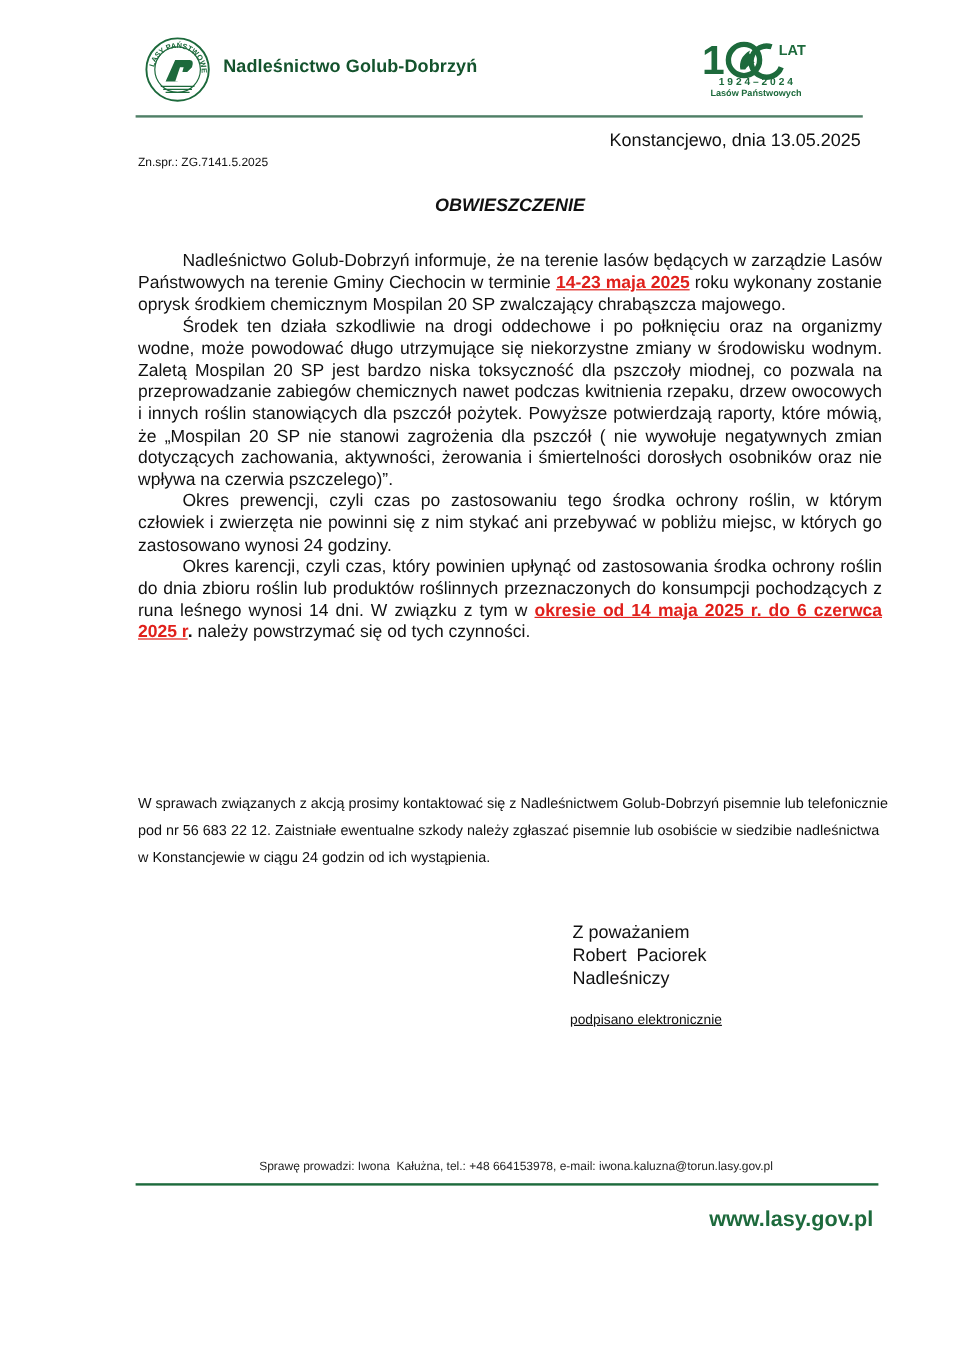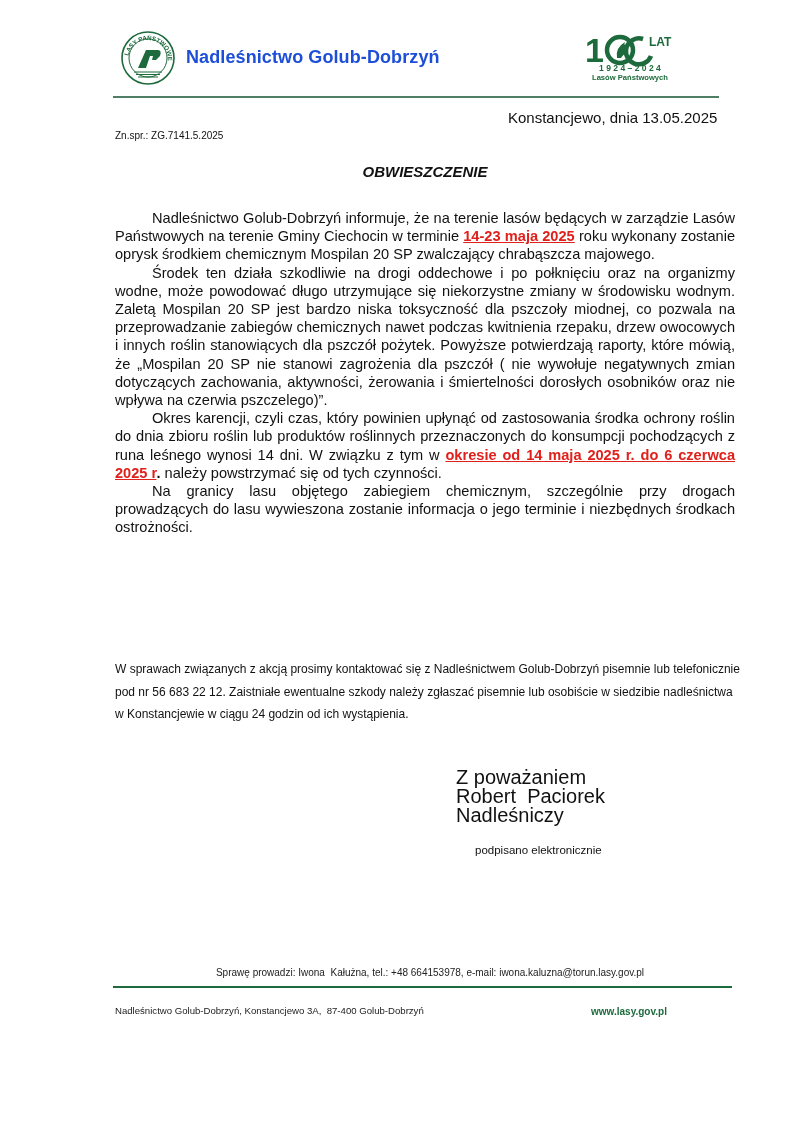--- a/index.html
+++ b/index.html
@@ -2,43 +2,43 @@
 <html><head>
 <meta charset="utf-8">
 <style>
   html, body { margin: 0; padding: 0; background: #ffffff; }
   body { width: 800px; height: 1131px; position: relative; overflow: hidden;
          font-family: "Liberation Sans", sans-serif; color: #111; }
   .abs { position: absolute; }
 
   
   .logo-lp { left: 120px; top: 30px; width: 56px; height: 56px; }
-  .org-name { left: 186px; top: 47px; font-size: 18px; font-weight: bold; color: #1d4ed8; letter-spacing: 0.1px; }
+  .org-name { left: 186px; top: 47px; font-size: 15px; font-weight: bold; color: #14532d; letter-spacing: 0.1px; }
   .logo-100 { left: 585px; top: 32px; width: 105px; height: 50px; }
   .header-rule { left: 113px; top: 96px; width: 606px; height: 2px; background: #4f7f66; }
 
   .place-date { left: 508px; top: 109px; font-size: 15px; }
   .case-ref { left: 115px; top: 130px; font-size: 10px; }
   .doc-title { left: 0; width: 850px; top: 163px; text-align: center; font-size: 15px; font-weight: bold; font-style: italic; }
 
   
   .body-text { left: 115px; width: 620px; top: 209px; font-size: 14.6px; line-height: 18.2px; text-align: justify; }
   .body-text p { margin: 0; text-indent: 37px; }
   .red { color: #e0201b; font-weight: bold; text-decoration: underline; }
 
   .contact-para { left: 115px; width: 625px; top: 658px; font-size: 12px; line-height: 22.5px; }
 
-  .signature { left: 456px; top: 768px; font-size: 20px; line-height: 19px; }
-  .sig-note { left: 475px; top: 844px; font-size: 11.5px; }
+  .signature { left: 477px; top: 768px; font-size: 15px; line-height: 19px; }
+  .sig-note { left: 475px; top: 844px; font-size: 11.5px; text-decoration: underline; }
 
   
   .handler { left: 0; width: 860px; top: 967px; text-align: center; font-size: 10px; color: #222; }
   .footer-rule { left: 113px; top: 986px; width: 619px; height: 2px; background: #1d6a3c; }
   .footer-addr { left: 115px; top: 1004px; font-size: 9.6px; line-height: 13px; color: #222; }
-  .footer-url { left: 591px; top: 1006px; font-size: 10px; font-weight: bold; color: #1d6a3c; }
+  .footer-url { left: 591px; top: 1006px; font-size: 18px; font-weight: bold; color: #1d6a3c; }
 </style>
 </head>
 <body>
 
 <div class="abs logo-lp">
   <svg width="56" height="56" viewBox="0 0 56 56">
     <circle cx="28" cy="28" r="26" fill="none" stroke="#1d6a3c" stroke-width="1.6"></circle>
     <circle cx="28" cy="28" r="19" fill="none" stroke="#1d6a3c" stroke-width="1"></circle>
     <path id="ringpath" d="M8,30 A20,20 0 0 1 48,30" fill="none"></path>
     <text font-size="6.2" fill="#1d6a3c" font-family="Liberation Sans, sans-serif" font-weight="bold">
@@ -66,31 +66,30 @@
 </div>
 <div class="abs header-rule"></div>
 
 <div class="abs place-date">Konstancjewo, dnia 13.05.2025</div>
 <div class="abs case-ref">Zn.spr.:  ZG.7141.5.2025</div>
 <div class="abs doc-title">OBWIESZCZENIE</div>
 
 <div class="abs body-text">
   <p><span>Nadleśnictwo Golub-Dobrzyń informuje, że na terenie lasów będących w zarządzie Lasów Państwowych na terenie Gminy Ciechocin w terminie </span><span class="red">14-23 maja 2025</span><span> roku wykonany zostanie oprysk środkiem chemicznym Mospilan 20 SP zwalczający chrabąszcza majowego.</span></p>
   <p>Środek ten działa szkodliwie na drogi oddechowe i po połknięciu oraz na organizmy wodne, może powodować długo utrzymujące się niekorzystne zmiany w środowisku wodnym. Zaletą Mospilan 20 SP jest bardzo niska toksyczność dla pszczoły miodnej, co pozwala na przeprowadzanie zabiegów chemicznych nawet podczas kwitnienia rzepaku, drzew owocowych i innych roślin stanowiących dla pszczół pożytek. Powyższe potwierdzają raporty, które mówią, że „Mospilan 20 SP nie stanowi zagrożenia dla pszczół ( nie wywołuje negatywnych zmian dotyczących zachowania, aktywności, żerowania i śmiertelności dorosłych osobników oraz nie wpływa na czerwia pszczelego)”.</p>
+  <p>Okres prewencji, czyli czas po zastosowaniu tego środka ochrony roślin, w którym człowiek i zwierzęta nie powinni się z nim stykać ani przebywać w pobliżu miejsc, w których go zastosowano wynosi 24 godziny.</p>
   <p><span> Okres karencji, czyli czas, który powinien upłynąć od zastosowania środka ochrony roślin do dnia zbioru roślin lub produktów roślinnych przeznaczonych do konsumpcji pochodzących z runa leśnego wynosi 14 dni. W związku z tym w </span><span class="red">okresie od 14 maja 2025 r. do 6 czerwca 2025 r</span><b>.</b><span> należy powstrzymać się od tych czynności.</span></p>
-  <p>Na granicy lasu objętego zabiegiem chemicznym, szczególnie przy drogach prowadzących do lasu wywieszona zostanie informacja o jego terminie i niezbędnych środkach ostrożności.</p>
 </div>
 
 <div class="abs contact-para">W sprawach związanych z akcją prosimy kontaktować się z Nadleśnictwem Golub-Dobrzyń pisemnie lub telefonicznie pod nr 56 683 22 12. Zaistniałe ewentualne szkody należy zgłaszać pisemnie lub osobiście w siedzibie nadleśnictwa w Konstancjewie w ciągu 24 godzin od ich wystąpienia.</div>
 
 <div class="abs signature">
   <div>Z poważaniem</div>
   <div style="white-space: pre;">Robert  Paciorek</div>
   <div>Nadleśniczy</div>
 </div>
 <div class="abs sig-note">podpisano elektronicznie</div>
 
 <div class="abs handler" style="white-space: pre;">Sprawę prowadzi: Iwona  Kałużna, tel.: +48 664153978, e-mail: iwona.kaluzna@torun.lasy.gov.pl</div>
 <div class="abs footer-rule"></div>
 <div class="abs footer-addr">
-  <div style="white-space: pre;">Nadleśnictwo Golub-Dobrzyń, Konstancjewo 3A,  87-400 Golub-Dobrzyń</div>
 </div>
 <div class="abs footer-url">www.lasy.gov.pl</div>
 
 </body></html>

